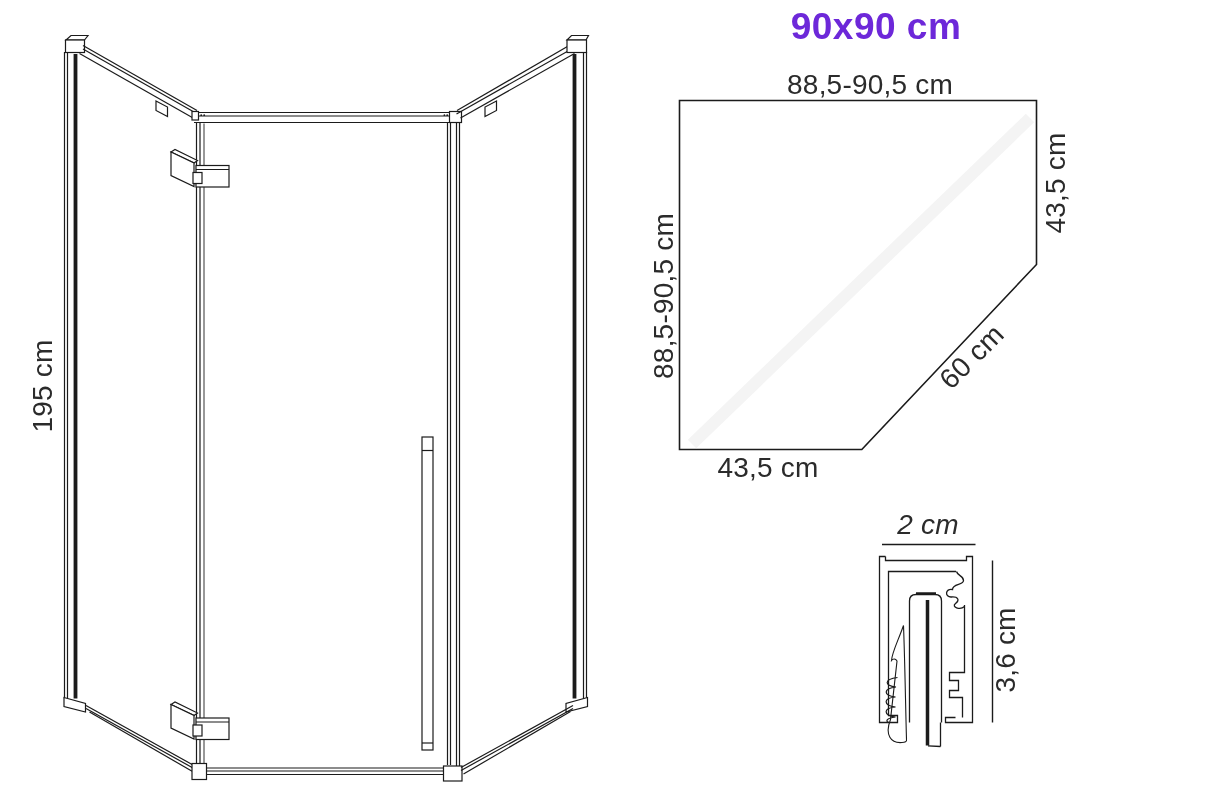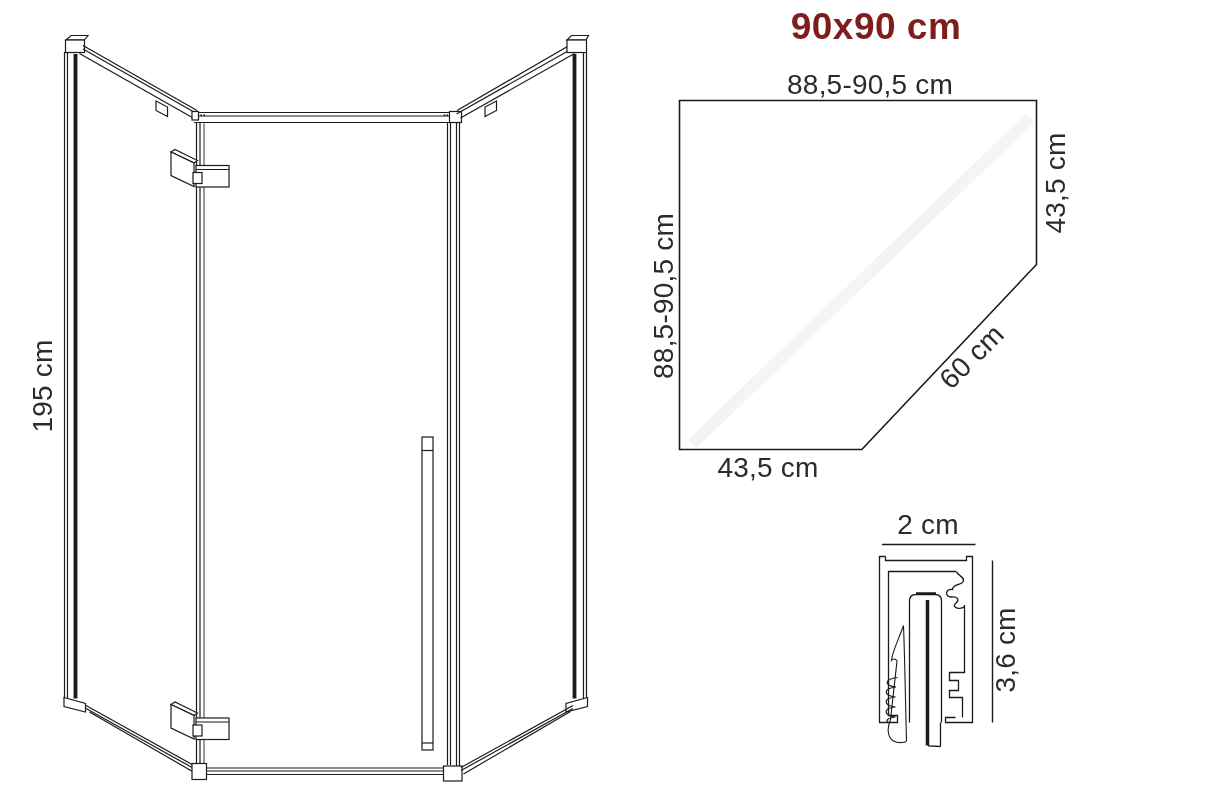--- a/index.html
+++ b/index.html
@@ -8,21 +8,21 @@
     font-family:"Liberation Sans", sans-serif;
   }
   .canvas svg{position:absolute;left:0;top:0;}
   .lbl{
     position:absolute;font-size:28px;color:#2b2b2b;white-space:nowrap;
     transform:translate(-50%,-50%);line-height:1;letter-spacing:0.2px;
   }
   .lbl.v{transform:translate(-50%,-50%) rotate(-90deg);}
   .lbl.d45{transform:translate(-50%,-50%) rotate(-45deg);}
   .sheet-title{
-    position:absolute;font-size:37px;font-weight:700;color:#7f1d1d;white-space:nowrap;
+    position:absolute;font-size:37px;font-weight:700;color:#6d28d9;white-space:nowrap;
     transform:translate(-50%,-50%);letter-spacing:0.5px;
   }
 </style>
 </head>
 <body>
 
 <div class="canvas">
 
   <svg width="1208" height="795" viewBox="0 0 1208 795">
     <g stroke="#1b1b1b" stroke-width="1.2" fill="none" stroke-linecap="butt">
@@ -144,17 +144,17 @@
   <div class="lbl" style="left:870px;top:85px;">88,5-90,5 cm</div>
 
   <div class="lbl v" style="left:664px;top:296px;">88,5-90,5 cm</div>
 
   <div class="lbl v" style="left:1056px;top:183px;">43,5 cm</div>
 
   <div class="lbl d45" style="left:972px;top:357px;">60 cm</div>
 
   <div class="lbl" style="left:768px;top:468px;">43,5 cm</div>
 
-  <div class="lbl" style="left:928px;top:525px;">2 cm</div>
+  <div class="lbl" style="left:928px;top:525px;font-style:italic;">2 cm</div>
 
   <div class="lbl v" style="left:1006px;top:650px;">3,6 cm</div>
 
 </div>
 
 </body></html>

